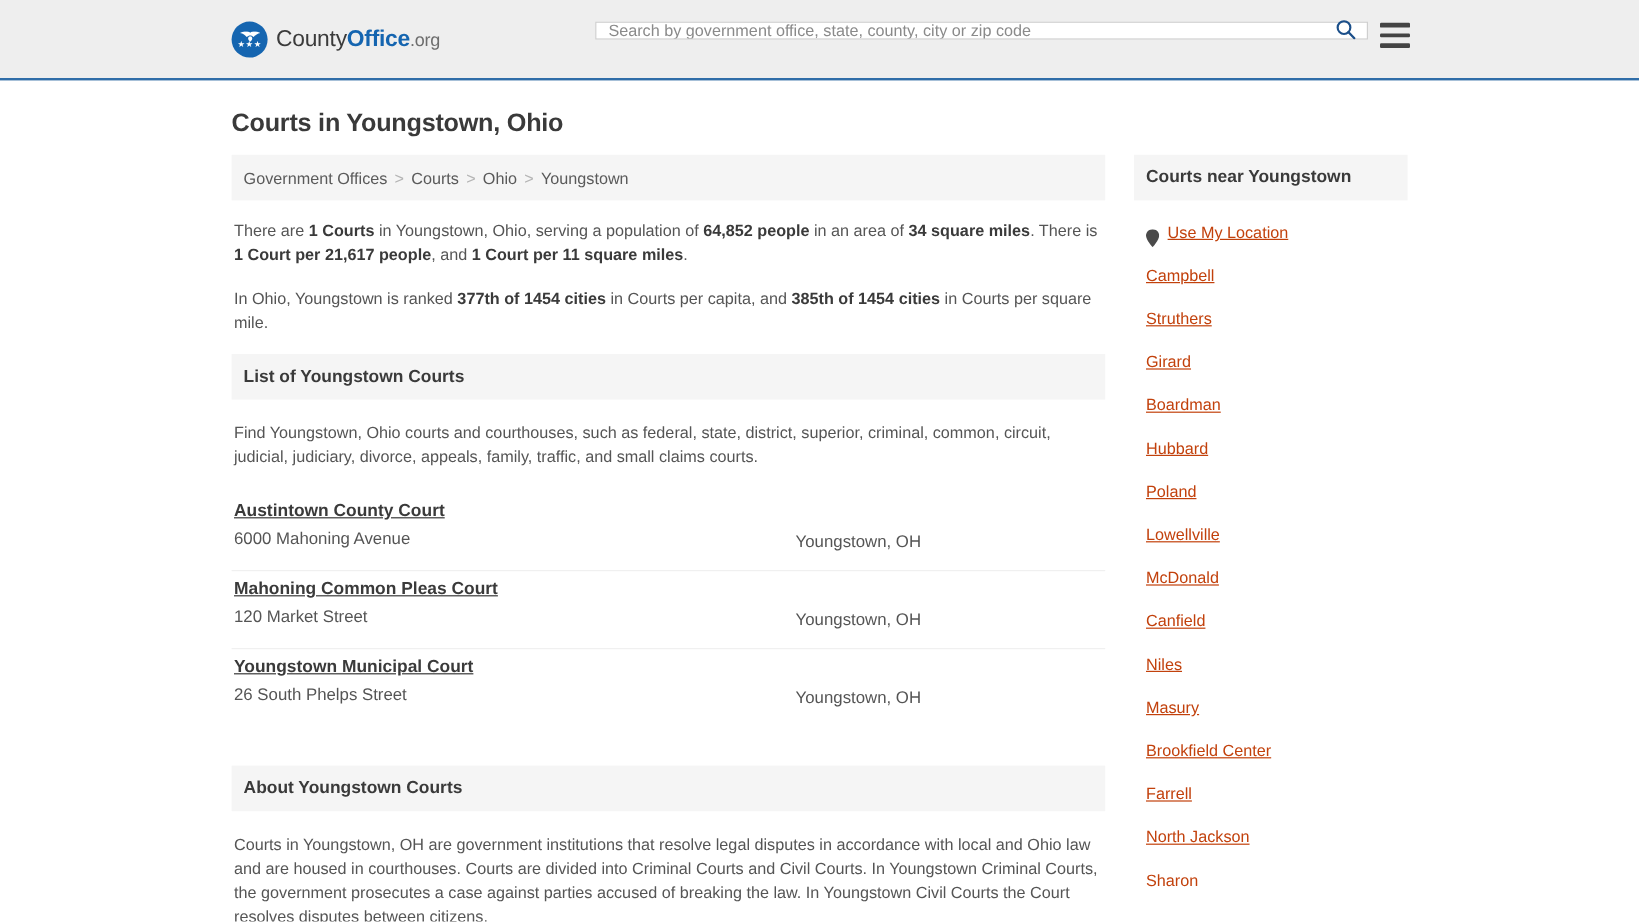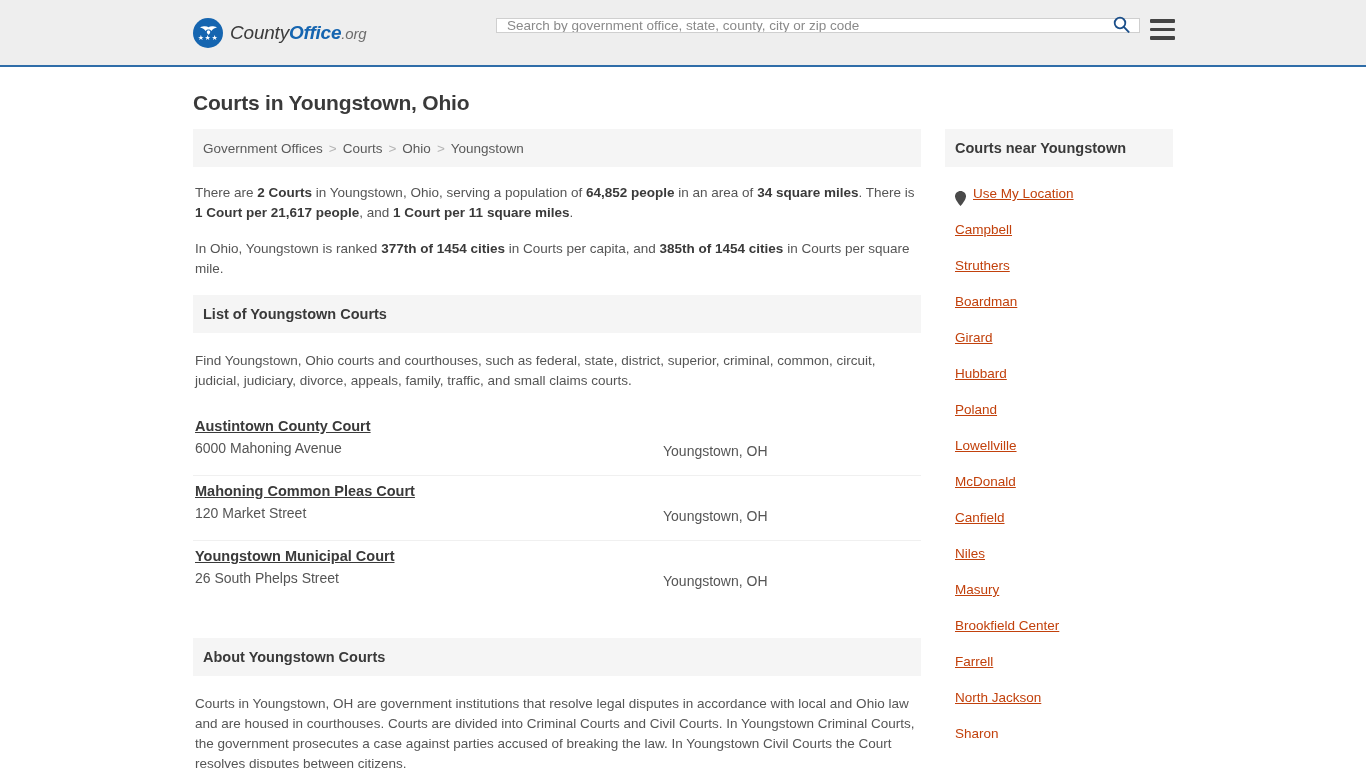--- a/index.html
+++ b/index.html
@@ -49,21 +49,20 @@
     font-size: 7px;
     color: #ffffff;
     letter-spacing: 0.5px;
     line-height: 7px;
     margin-top: 0px;
   }
   .brand-text {
     font-size: 19px;
     letter-spacing: -0.2px;
     white-space: nowrap;
-    font-style: italic;
   }
   .brand-text .t1 { color: #3b3b3b; }
   .brand-text .t2 { color: #1565b0; font-weight: bold; }
   .brand-text .t3 { color: #6d6d6d; font-size: 15px; }
 
   .search-wrap {
     position: absolute;
     left: 496px;
     top: 18px;
     width: 644px;
@@ -304,21 +303,21 @@
         <a>Government Offices</a>
         <span class="sep">&gt;</span>
         <a>Courts</a>
         <span class="sep">&gt;</span>
         <a>Ohio</a>
         <span class="sep">&gt;</span>
         <span class="crumb-current">Youngstown</span>
       </nav>
 
       <div class="intro">
-        <p><span>There are </span><b>2 Courts</b><span> in Youngstown, Ohio, serving a population of </span><b>64,852 people</b><span> in an area of </span><b>34 square miles</b><span>. There is </span><b>1 Court per 21,617 people</b><span>, and </span><b>1 Court per 11 square miles</b><span>.</span></p>
+        <p><span>There are </span><b>1 Courts</b><span> in Youngstown, Ohio, serving a population of </span><b>64,852 people</b><span> in an area of </span><b>34 square miles</b><span>. There is </span><b>1 Court per 21,617 people</b><span>, and </span><b>1 Court per 11 square miles</b><span>.</span></p>
         <p><span>In Ohio, Youngstown is ranked </span><b>377th of 1454 cities</b><span> in Courts per capita, and </span><b>385th of 1454 cities</b><span> in Courts per square mile.</span></p>
       </div>
 
       <div class="section-head">List of Youngstown Courts</div>
       <p class="section-desc">Find Youngstown, Ohio courts and courthouses, such as federal, state, district, superior, criminal, common, circuit, judicial, judiciary, divorce, appeals, family, traffic, and small claims courts.</p>
 
       <div class="listing">
         <div class="court-row">
           <a class="court-name">Austintown County Court</a>
           <div class="court-addr">6000 Mahoning Avenue</div>
@@ -349,22 +348,22 @@
         <li class="loc-row">
           <span class="pin-icon">
             <svg width="11" height="15" viewBox="0 0 11 15" xmlns="http://www.w3.org/2000/svg">
               <path d="M5.5 0 C2.5 0 0 2.4 0 5.3 C0 9.2 5.5 15 5.5 15 C5.5 15 11 9.2 11 5.3 C11 2.4 8.5 0 5.5 0 Z" fill="#4a4a4a"></path>
             </svg>
           </span>
           <a class="side-link">Use My Location</a>
         </li>
         <li><a class="side-link">Campbell</a></li>
         <li><a class="side-link">Struthers</a></li>
+        <li><a class="side-link">Girard</a></li>
         <li><a class="side-link">Boardman</a></li>
-        <li><a class="side-link">Girard</a></li>
         <li><a class="side-link">Hubbard</a></li>
         <li><a class="side-link">Poland</a></li>
         <li><a class="side-link">Lowellville</a></li>
         <li><a class="side-link">McDonald</a></li>
         <li><a class="side-link">Canfield</a></li>
         <li><a class="side-link">Niles</a></li>
         <li><a class="side-link">Masury</a></li>
         <li><a class="side-link">Brookfield Center</a></li>
         <li><a class="side-link">Farrell</a></li>
         <li><a class="side-link">North Jackson</a></li>

